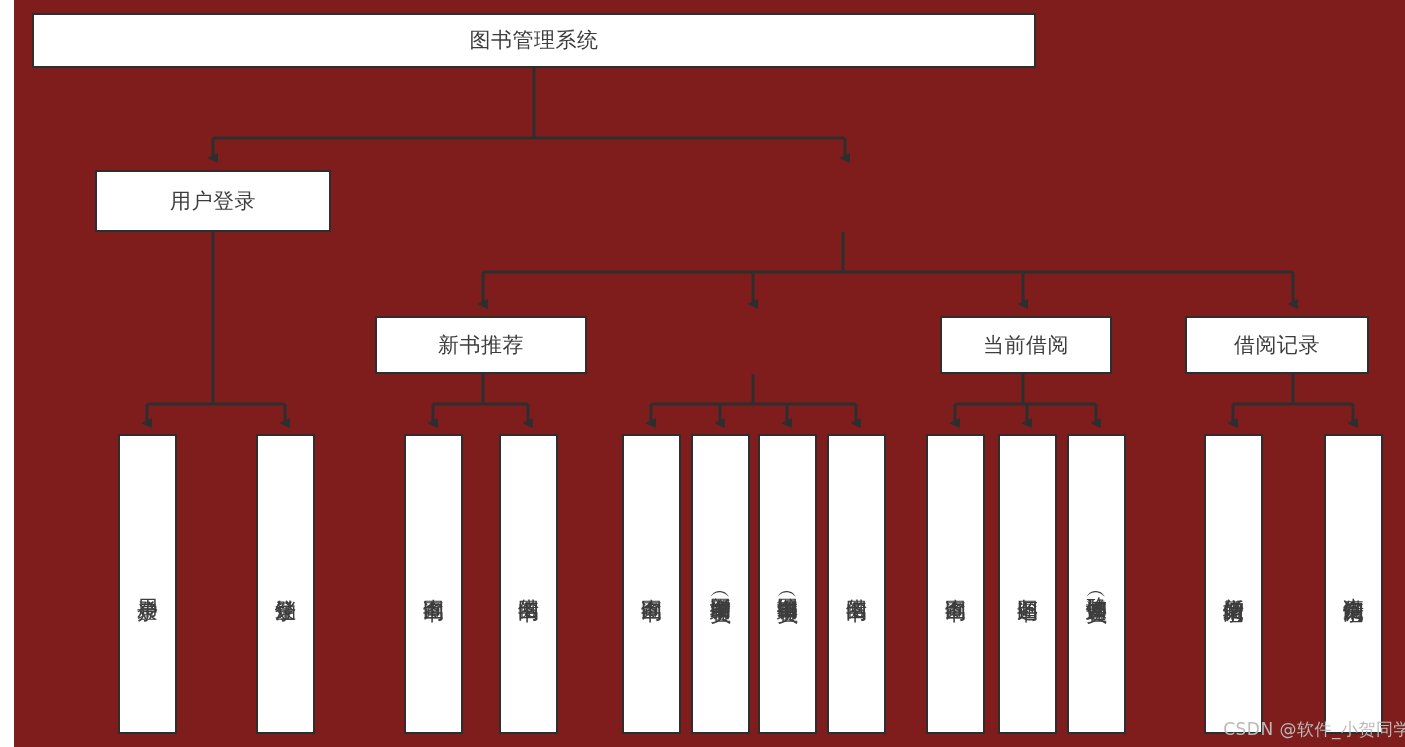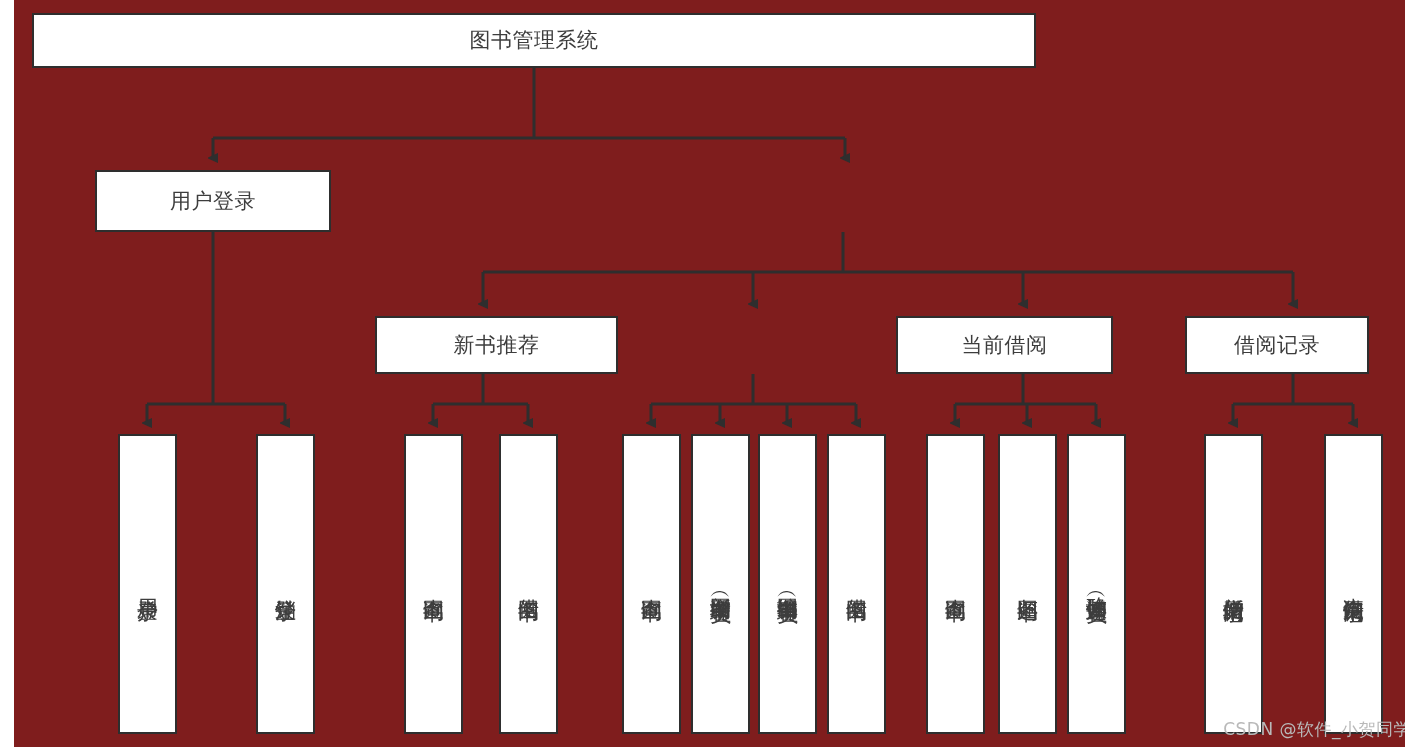--- a/index.html
+++ b/index.html
@@ -131,24 +131,24 @@
   </svg>
 
   <div class="node node-root" style="left:18px; top:13px; width:1004px; height:55px;">
     <span class="node-label">图书管理系统</span>
   </div>
 
   <div class="node node-l2" style="left:81px; top:170px; width:236px; height:62px;">
     <span class="node-label">用户登录</span>
   </div>
 
-  <div class="node node-l3" style="left:361px; top:316px; width:243px; height:58px;">
+  <div class="node node-l3" style="left:361px; top:316px; width:212px; height:58px;">
     <span class="node-label">新书推荐</span>
   </div>
-  <div class="node node-l3" style="left:882px; top:316px; width:217px; height:58px;">
+  <div class="node node-l3" style="left:926px; top:316px; width:172px; height:58px;">
     <span class="node-label">当前借阅</span>
   </div>
   <div class="node node-l3" style="left:1171px; top:316px; width:184px; height:58px;">
     <span class="node-label">借阅记录</span>
   </div>
 
   <div class="node node-leaf" style="left:104px; top:434px; width:59px; height:300px;">
     <span class="node-label">用户登录</span>
   </div>
   <div class="node node-leaf" style="left:242px; top:434px; width:59px; height:300px;">

